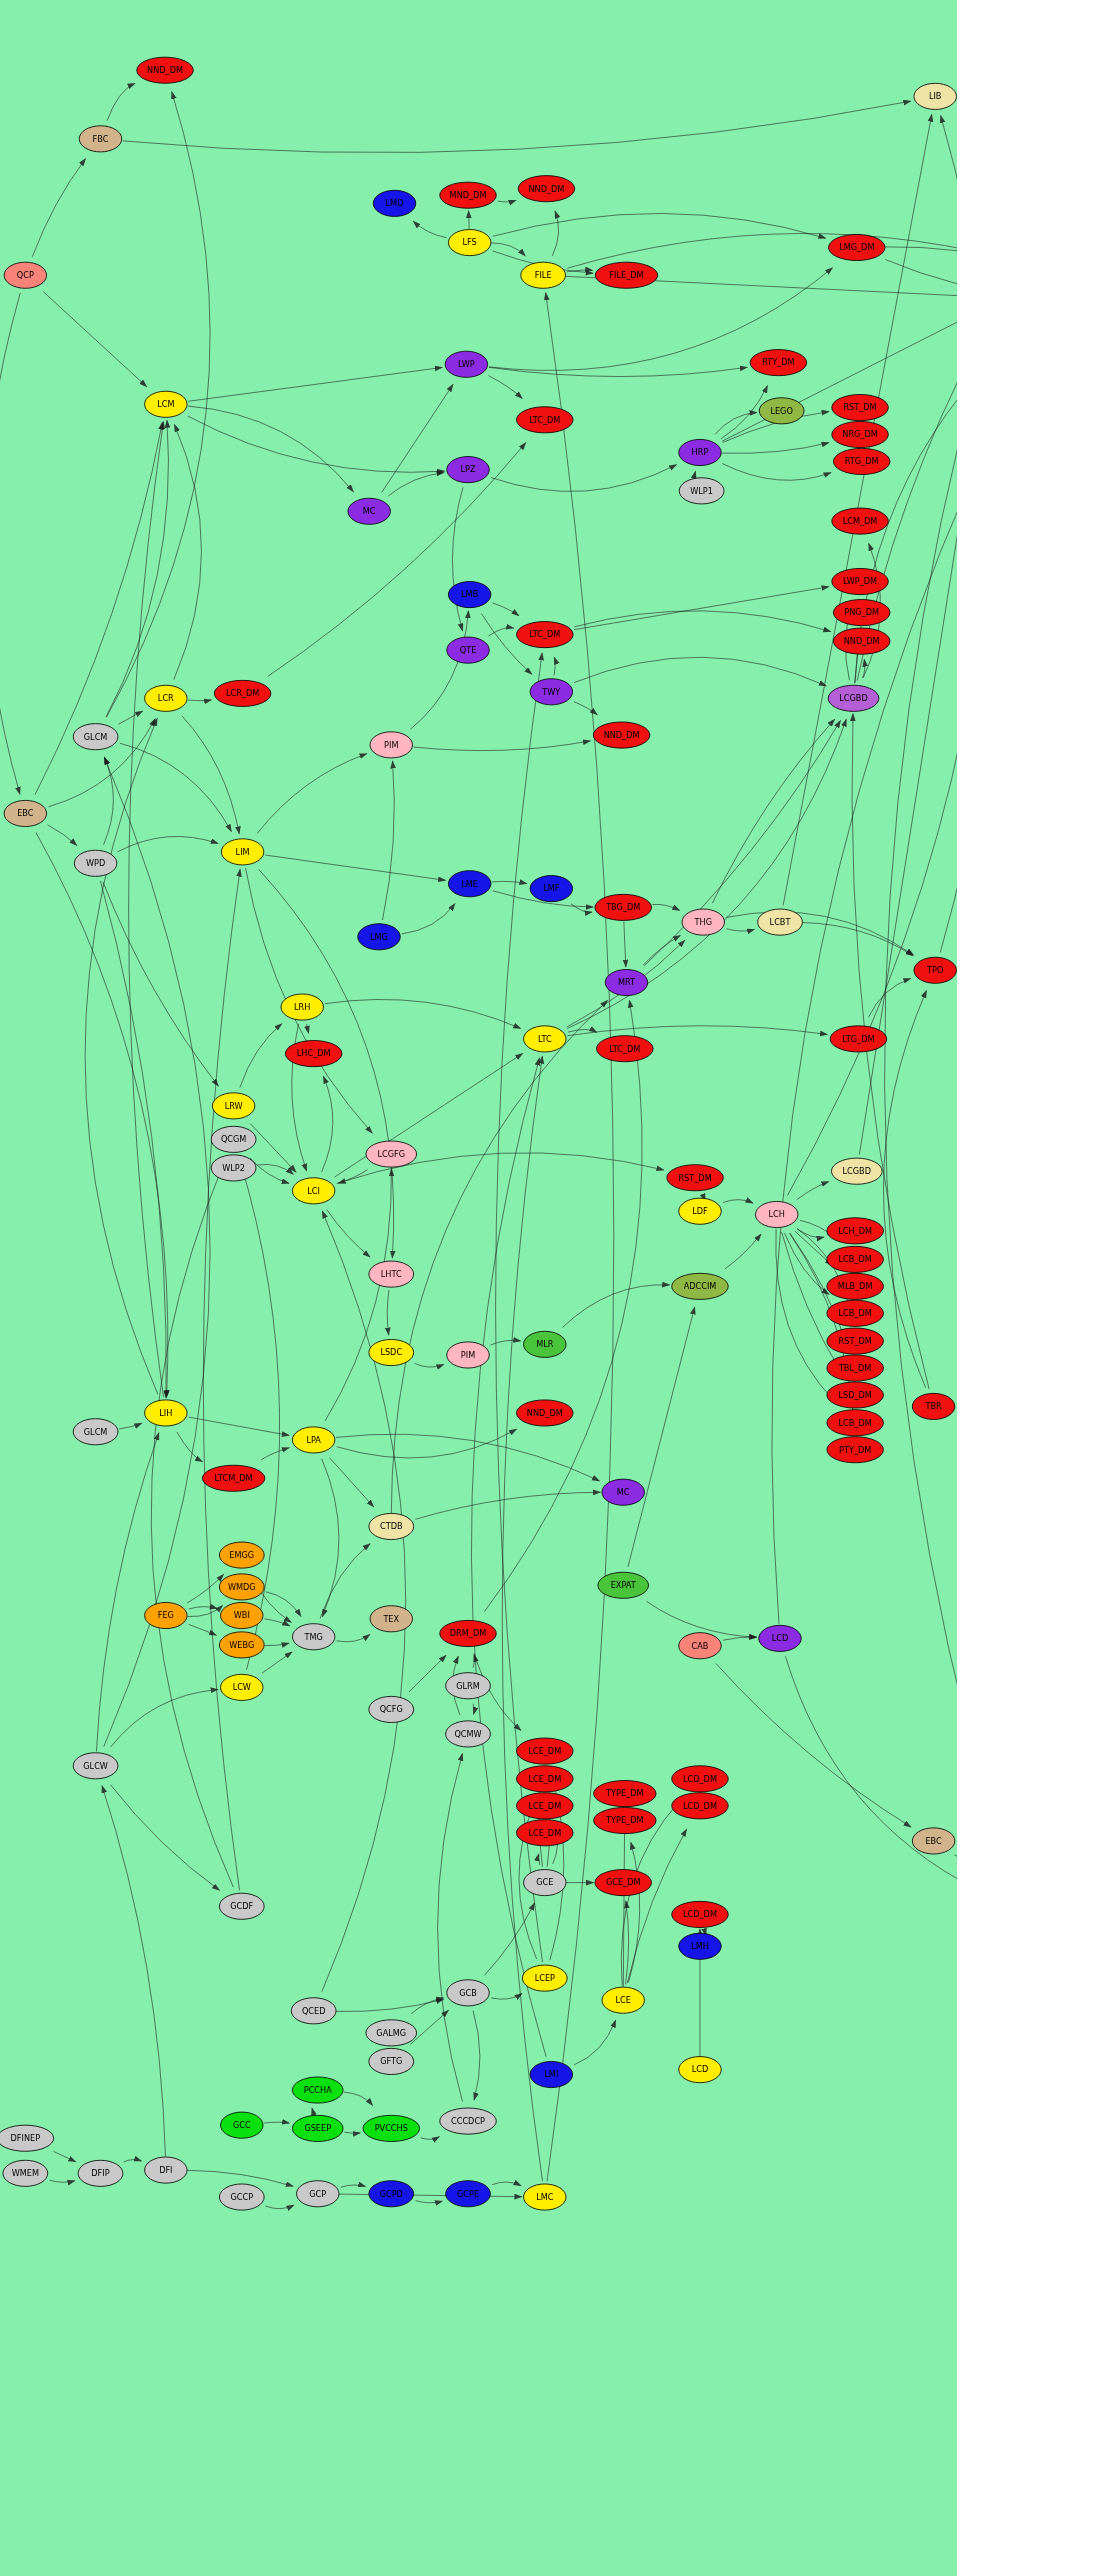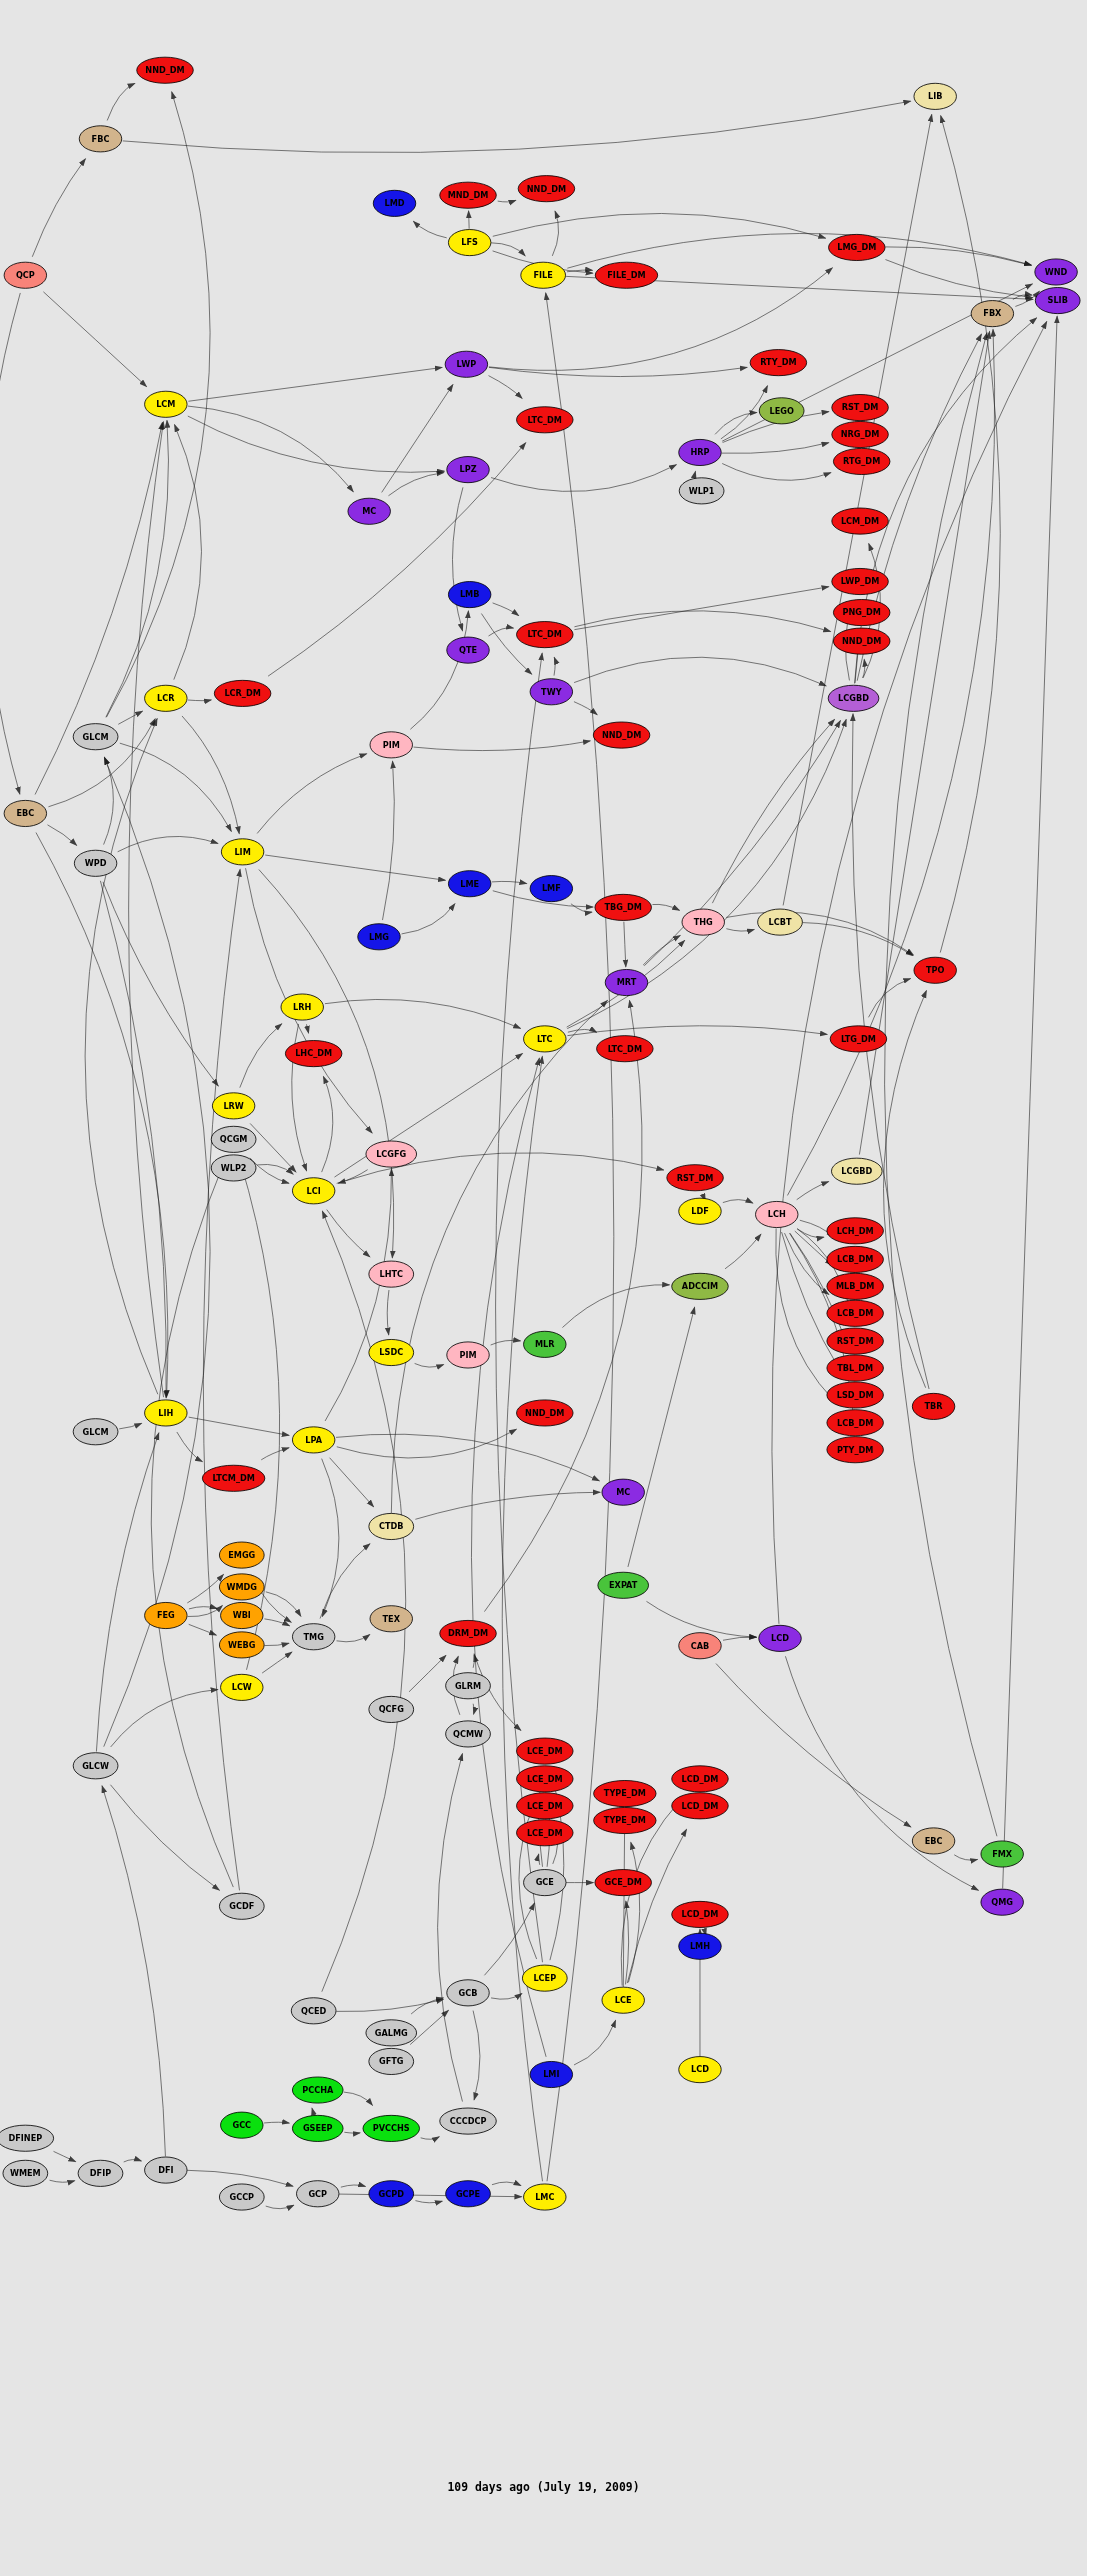--- a/index.html
+++ b/index.html
@@ -1,16 +1,16 @@
 <!DOCTYPE html>
 <html style="font-size:13px"><head>
 <meta charset="utf-8">
 <style>
   html,body{margin:0;padding:0;background:#ffffff;}
-  .stage{position:relative;width:1087px;height:2576px;background:#e5e5e5;overflow:hidden;font-weight:bold;}
+  .stage{position:relative;width:957px;height:2576px;background:#86efac;overflow:hidden;}
   svg.graph{position:absolute;left:0;top:0;}
   .edge{fill:none;stroke:#1a1a1a;stroke-width:0.85;opacity:0.82;}
   .node ellipse{stroke:#000;stroke-width:1;}
   .node text{font-family:"DejaVu Sans", sans-serif;font-size:10px;fill:#000;text-anchor:middle;}
   .caption{position:absolute;left:0;top:2480px;width:100%;text-align:center;
            font-family:"DejaVu Sans Mono", monospace;font-size:11.4px;color:#000;}
 </style>
 </head>
 <body>
 
@@ -796,15 +796,14 @@
         <g class="node">
           <ellipse cx="573" cy="2686" rx="27.4" ry="16" fill="#1515e8"></ellipse>
           <text x="573" y="2689.5">GCPE</text>
         </g>
         <g class="node">
           <ellipse cx="667" cy="2690" rx="26" ry="16" fill="#ffee00"></ellipse>
           <text x="667" y="2693.5">LMC</text>
         </g>
       </g>
   </svg>
-  <div class="caption">109 days ago (July 19, 2009)</div>
 </div>
 
 
 </body></html>

